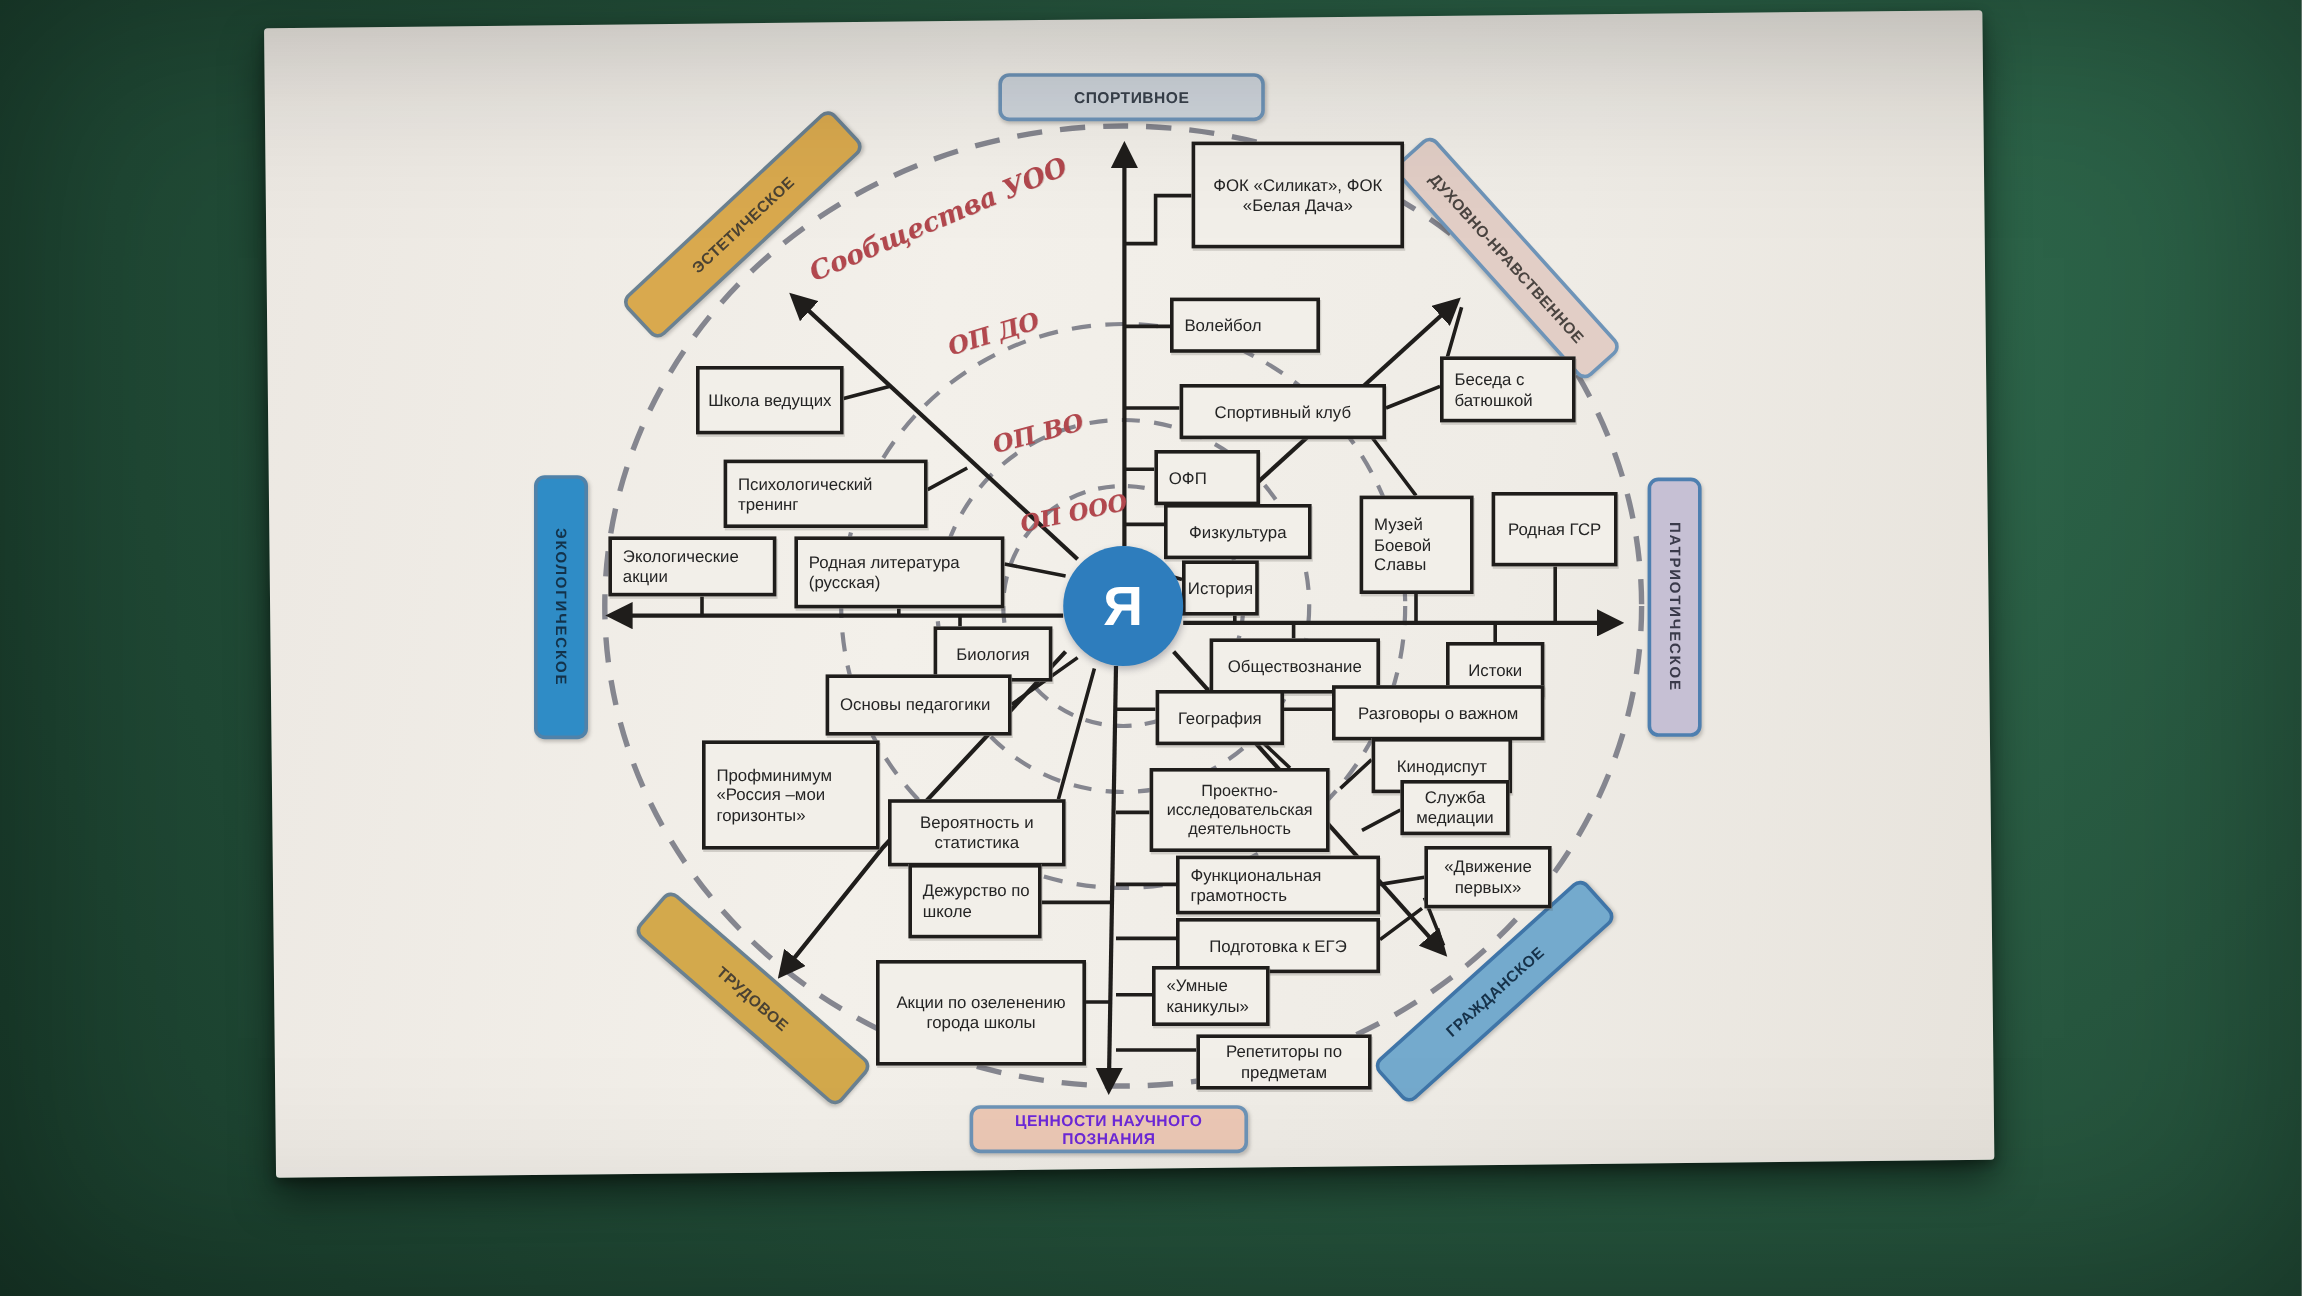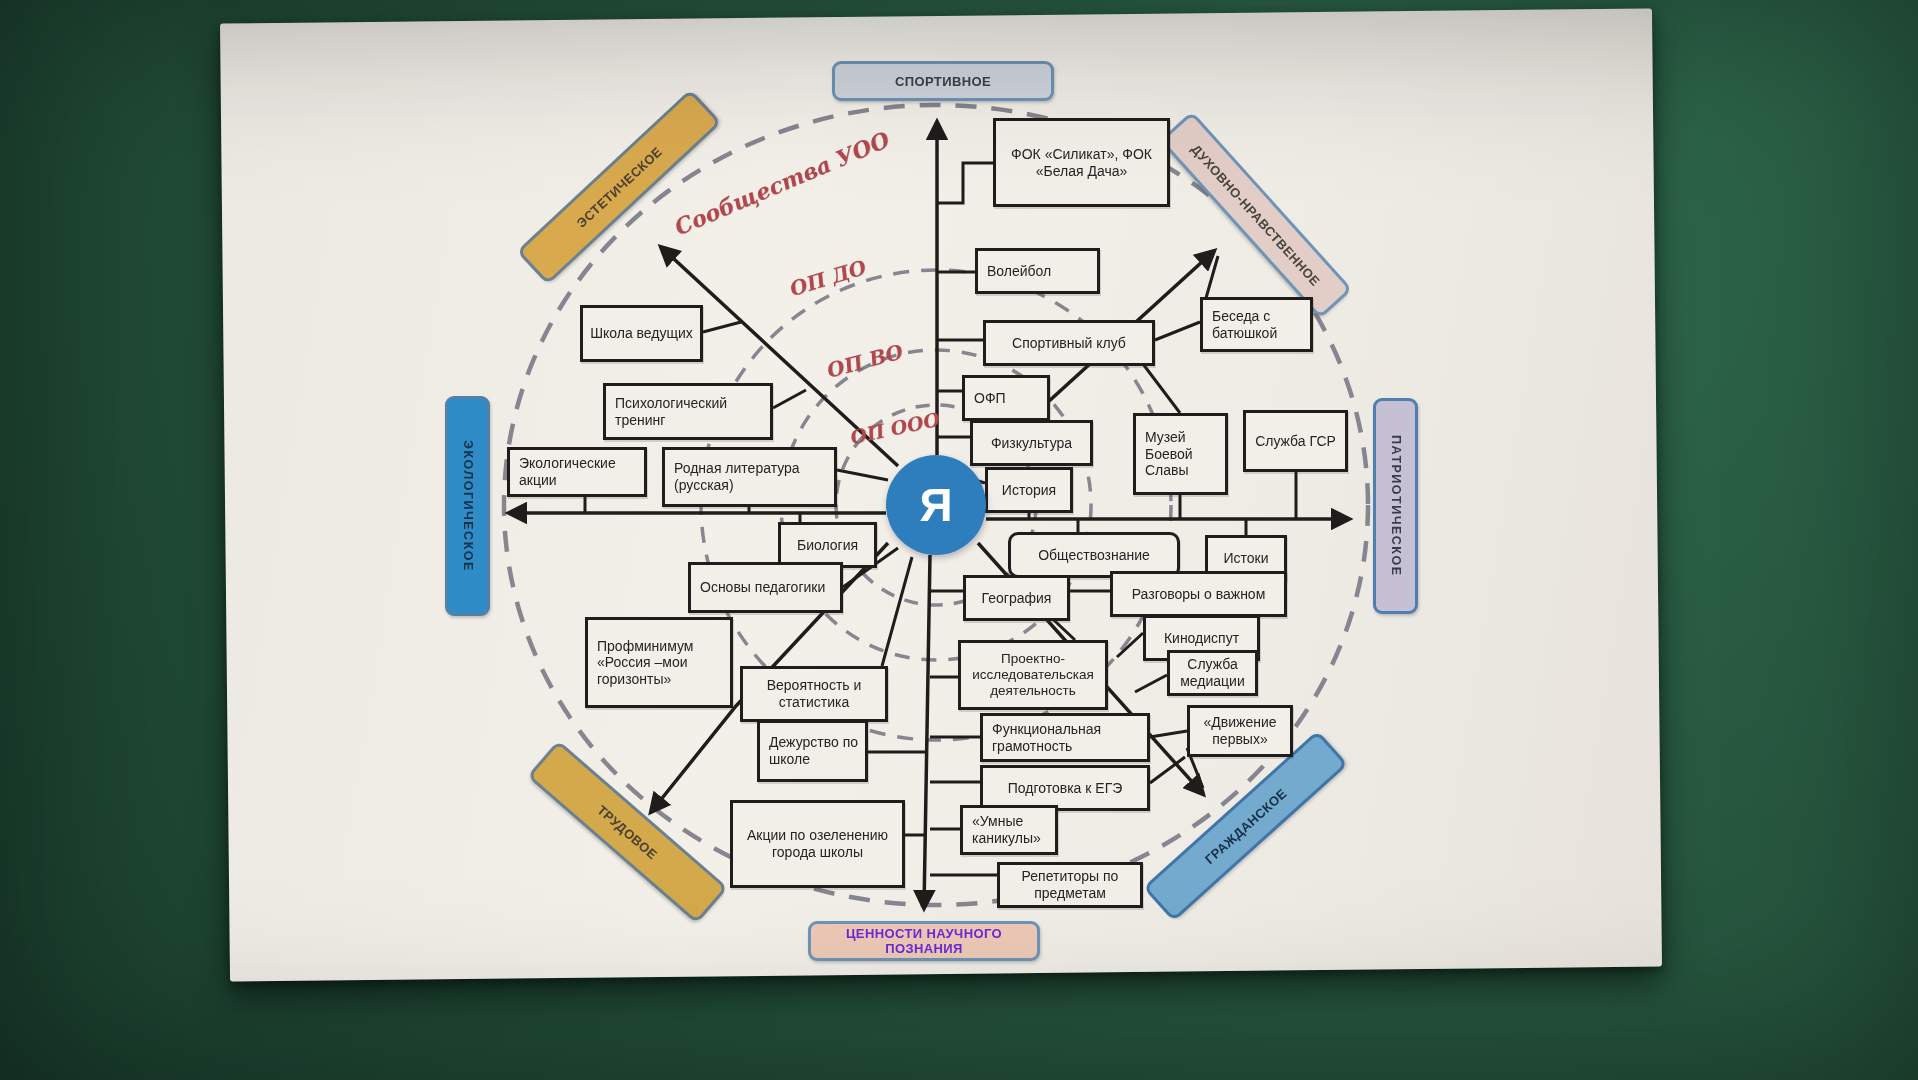--- a/index.html
+++ b/index.html
@@ -79,26 +79,26 @@
   <div class="pill" style="left: 808px; top: 921px; width: 232px; height: 40px; font-size: 13px; background-color: rgb(237, 201, 182); border-color: rgb(110, 148, 184); color: #6d28d9;">ЦЕННОСТИ НАУЧНОГО ПОЗНАНИЯ</div>
   <div class="pill" style="left: 515px; top: 808px; width: 225px; height: 48px; transform: rotate(41deg); background-color: rgb(211, 169, 76); border-color: rgb(106, 129, 145); color: rgb(74, 66, 51);">ТРУДОВОЕ</div>
   <div class="pill vert" style="left: 445px; top: 396px; width: 45px; height: 220px; background-color: rgb(47, 140, 198); border-color: rgb(80, 130, 169); color: rgb(19, 50, 74);">ЭКОЛОГИЧЕСКОЕ</div>
   <div class="pill" style="left: 500px; top: 164px; width: 238px; height: 46px; transform: rotate(-43deg); background-color: rgb(217, 169, 78); border-color: rgb(106, 129, 145); color: rgb(74, 66, 51);">ЭСТЕТИЧЕСКОЕ</div>
 
   <div class="node" style="left:993px;top:118px;width:177px;height:89px;">ФОК «Силикат», ФОК «Белая Дача»</div>
   <div class="node ta-l" style="left:975px;top:248px;width:125px;height:45px;">Волейбол</div>
   <div class="node" style="left:983px;top:320px;width:172px;height:40px;">Спортивный клуб</div>
   <div class="node ta-l" style="left:962px;top:375px;width:88px;height:33px;">ОФП</div>
   <div class="node" style="left:970px;top:420px;width:123px;height:32px;">Физкультура</div>
-  <div class="node" style="left:985px;top:467px;width:88px;height:33px;">История</div>
+  <div class="node" style="left:985px;top:467px;width:64px;height:33px;">История</div>
   <div class="node ta-l" style="left:1200px;top:297px;width:113px;height:55px;">Беседа с батюшкой</div>
   <div class="node ta-l" style="left:1133px;top:413px;width:95px;height:82px;">Музей Боевой Славы</div>
-  <div class="node" style="left:1243px;top:410px;width:105px;height:62px;">Служба ГСР</div>
+  <div class="node" style="left:1243px;top:410px;width:105px;height:62px;">Родная ГСР</div>
   <div class="node" style="left:1205px;top:535px;width:82px;height:33px;">Истоки</div>
-  <div class="node" style="left:1008px;top:532px;width:172px;height:36px;border-radius:10px;">Обществознание</div>
+  <div class="node" style="left:1008px;top:532px;width:142px;height:36px;">Обществознание</div>
   <div class="node" style="left:1110px;top:571px;width:177px;height:40px;">Разговоры о важном</div>
   <div class="node" style="left:963px;top:575px;width:107px;height:32px;">География</div>
   <div class="node" style="left:1143px;top:615px;width:117px;height:30px;">Кинодиспут</div>
   <div class="node" style="left:1167px;top:650px;width:91px;height:46px;">Служба медиации</div>
   <div class="node" style="left:1187px;top:705px;width:106px;height:52px;">«Движение первых»</div>
   <div class="node ta-l" style="left:980px;top:713px;width:170px;height:49px;">Функциональная грамотность</div>
   <div class="node" style="left:958px;top:640px;width:150px;height:70px;font-size:13.5px;">Проектно-исследовательская деятельность</div>
   <div class="node" style="left:980px;top:765px;width:170px;height:36px;">Подготовка к ЕГЭ</div>
   <div class="node ta-l" style="left:960px;top:805px;width:98px;height:50px;">«Умные каникулы»</div>
   <div class="node" style="left:997px;top:862px;width:146px;height:46px;">Репетиторы по предметам</div>

